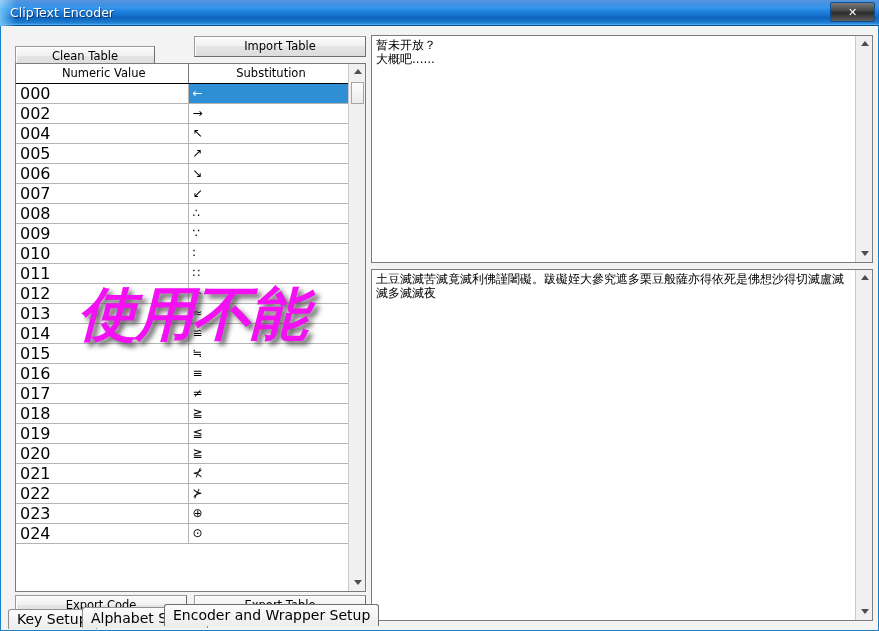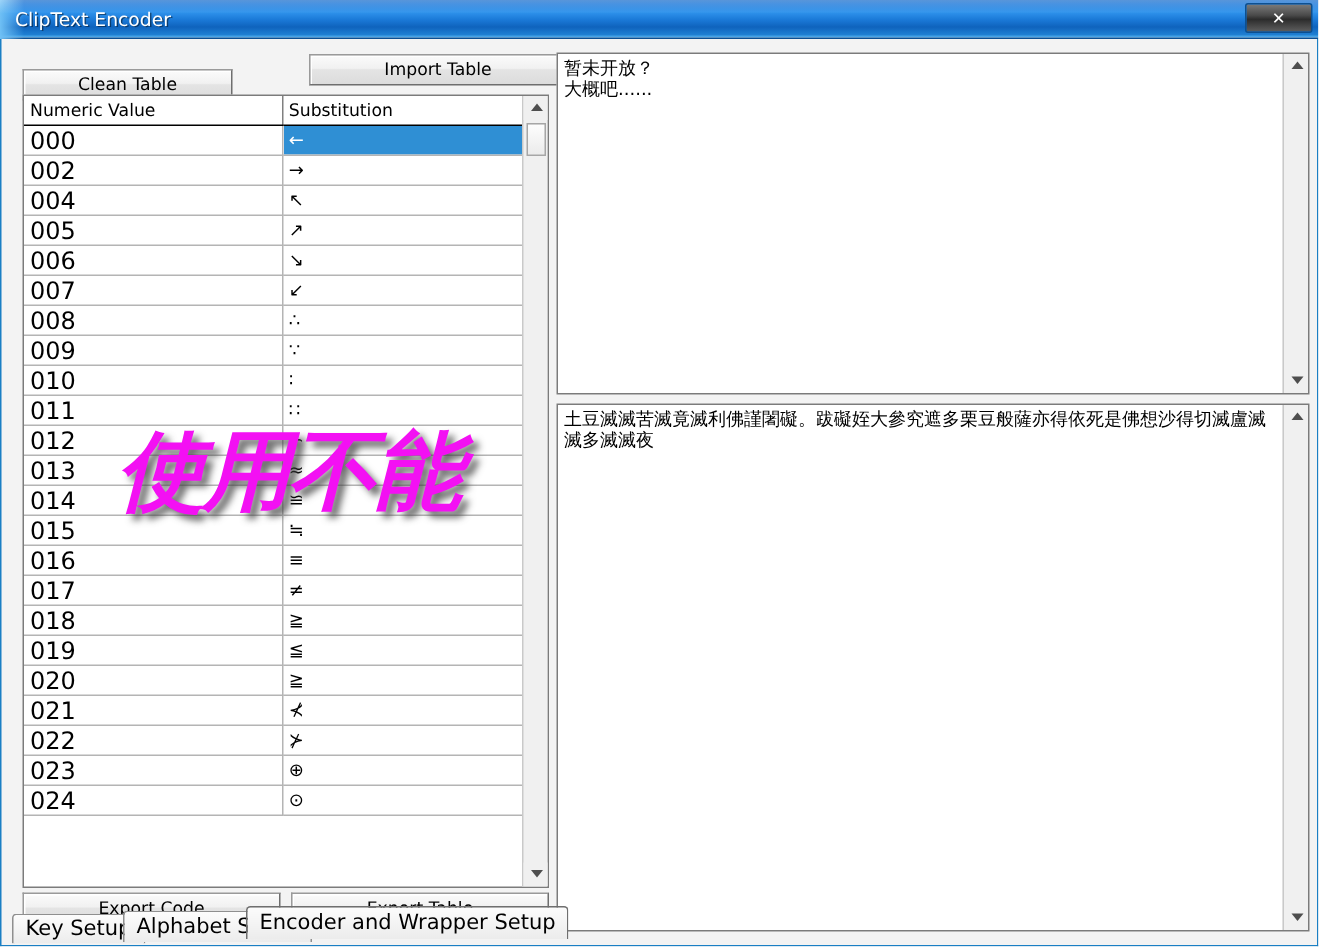--- a/index.html
+++ b/index.html
@@ -102,21 +102,21 @@
     border-bottom-color: #6e6e6e;
     box-shadow: inset 1px 1px 0 #ffffff;
     font-family: "DejaVu Sans", "Liberation Sans", sans-serif;
     font-size: 11.5px;
     color: #000000;
     text-align: center;
     box-sizing: border-box;
     cursor: default;
   }
   .btn-clean  { position: absolute; left: 7px;   top: 16px; width: 140px; height: 21px; line-height: 19px; }
-  .btn-import { position: absolute; left: 198px; top: 6px; width: 172px; height: 21px; line-height: 19px; }
+  .btn-import { position: absolute; left: 186px; top: 6px; width: 172px; height: 21px; line-height: 19px; }
   .btn-expcode  { position: absolute; left: 7px;   top: 565px; width: 172px; height: 21px; line-height: 19px; }
   .btn-exptable { position: absolute; left: 186px; top: 565px; width: 172px; height: 21px; line-height: 19px; }
 
   
   .grid-wrap {
     position: absolute;
     left: 7px;
     top: 33px;
     width: 351px;
     height: 529px;
@@ -170,21 +170,21 @@
     width: 334px;
     font-family: "DejaVu Sans", "Liberation Sans", sans-serif;
   }
   table.grid th {
     height: 19px;
     background: #ffffff;
     border-right: 1px solid #808080;
     border-bottom: 1px solid #000000;
     font-weight: normal;
     font-size: 11.5px;
-    text-align: left;
+    text-align: center;
     padding: 0 0 0 4px;
     color: #000;
     box-sizing: border-box;
   }
   table.grid td {
     height: 19px;
     border-right: 1px solid #b4b4b4;
     border-bottom: 1px solid #b4b4b4;
     font-size: 16px;
     padding: 0 0 0 4px;

